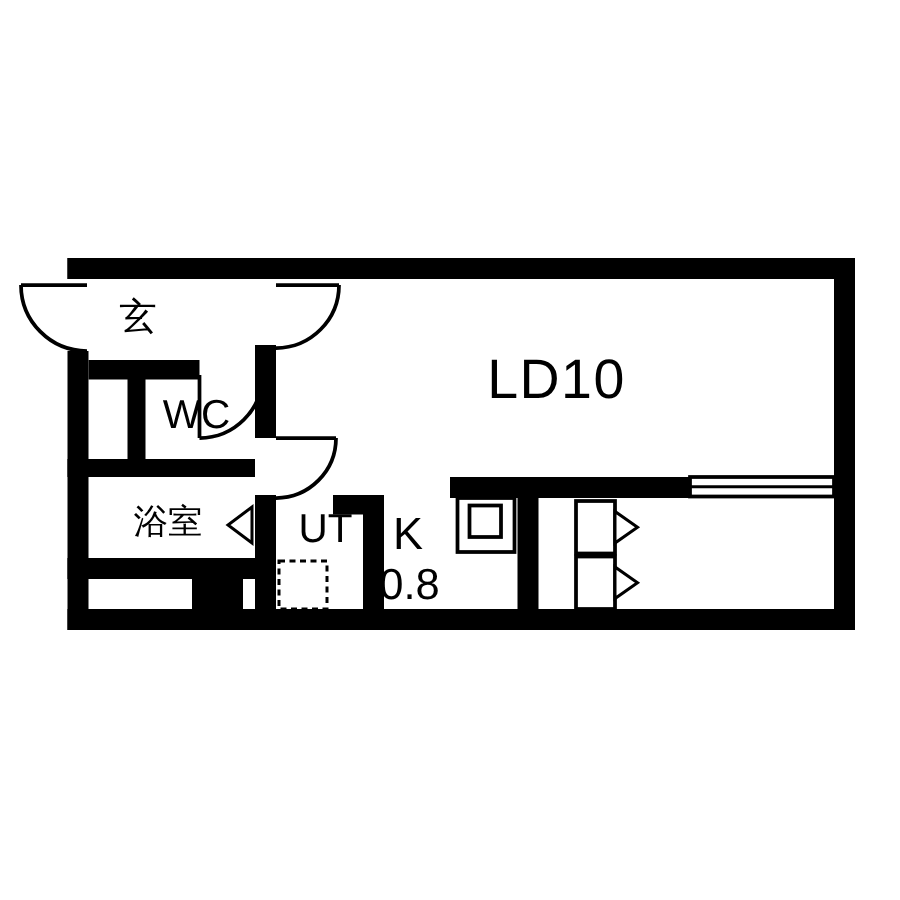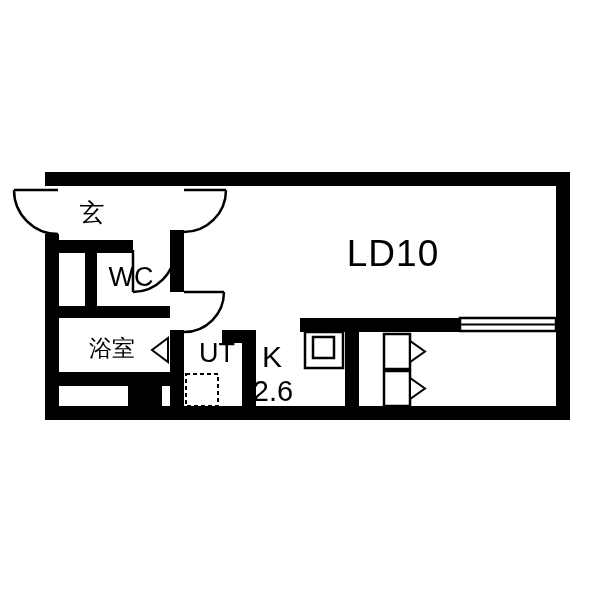--- a/index.html
+++ b/index.html
@@ -18,21 +18,21 @@
     white-space:nowrap;
     line-height:1;
     user-select:none;
   }
   .lbl-entrance{left:92px;top:212px;font-size:25px;}
   .lbl-wc{left:131px;top:277px;font-size:27px;}
   .lbl-bath{left:112px;top:348px;font-size:23px;}
   .lbl-ut{left:217px;top:353px;font-size:27px;text-align:center;}
   .lbl-k{left:272px;top:357px;font-size:30px;}
   .lbl-karea{left:273px;top:391px;font-size:29px;}
-  .lbl-ld{left:371px;top:253px;font-size:37px;letter-spacing:1px;margin-left:22px;}
+  .lbl-ld{left:371px;top:253px;font-size:37px;letter-spacing:1px;}
   .lbl-western{left:480px;top:368px;font-size:32px;}
 </style>
 </head>
 <body>
 
 <div id="stage">
 
   <svg id="plan-svg" width="600" height="600" viewBox="0 0 600 600">
 
     <g fill="#000000">
@@ -94,18 +94,18 @@
   <div class="room-label lbl-entrance">玄</div>
 
   <div class="room-label lbl-wc">WC</div>
 
   <div class="room-label lbl-bath">浴室</div>
 
   <div class="room-label lbl-ut">UT</div>
 
   <div class="room-label lbl-k">K</div>
 
-  <div class="room-label lbl-karea">2.6</div>
+  <div class="room-label lbl-karea">0.8</div>
 
   <div class="room-label lbl-ld">LD10</div>
 
 
 </div>
 
 </body></html>

